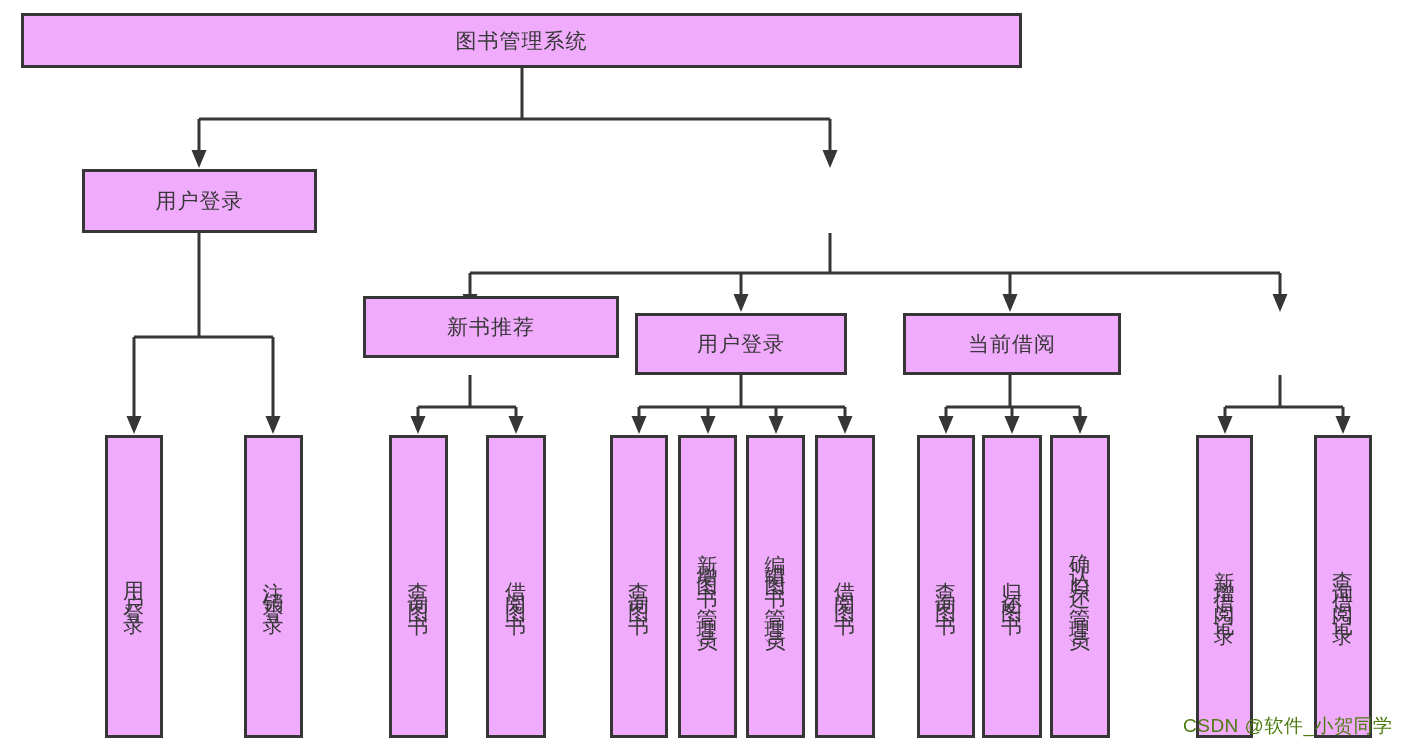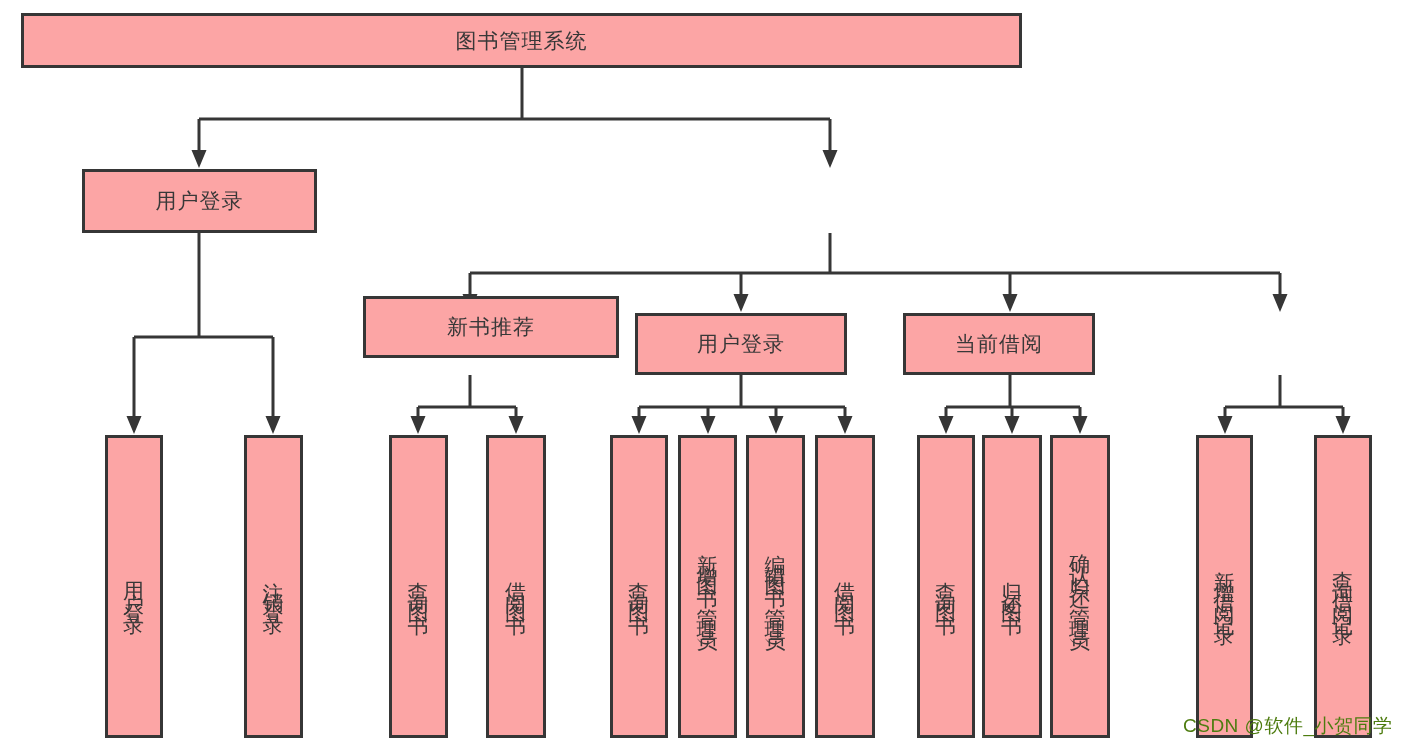--- a/index.html
+++ b/index.html
@@ -8,21 +8,21 @@
     width: 1405px;
     height: 747px;
     background: #ffffff;
     font-family: "Liberation Sans", "DejaVu Sans", sans-serif;
     overflow: hidden;
   }
   .wires { position: absolute; left: 0; top: 0; }
   .box {
     position: absolute;
     box-sizing: border-box;
-    background: #fca5a5;
+    background: #f0abfc;
     border: 3px solid #363636;
     color: #383838;
     text-align: center;
   }
   .hbox {
     display: flex;
     align-items: center;
     justify-content: center;
     font-size: 21px;
     letter-spacing: 1px;
@@ -84,21 +84,21 @@
       M1217.5 416 L1232.5 416 L1225 434 Z
       M1335.5 416 L1350.5 416 L1343 434 Z"></path>
   </svg>
 
   <div class="box hbox" style="left:21px; top:13px; width:1001px; height:55px;">图书管理系统</div>
 
   <div class="box hbox" style="left:82px; top:169px; width:235px; height:64px;">用户登录</div>
 
   <div class="box hbox" style="left:363px; top:296px; width:256px; height:62px;">新书推荐</div>
   <div class="box hbox" style="left:635px; top:313px; width:212px; height:62px;">用户登录</div>
-  <div class="box hbox" style="left:903px; top:313px; width:192px; height:62px;">当前借阅</div>
+  <div class="box hbox" style="left:903px; top:313px; width:218px; height:62px;">当前借阅</div>
 
   <div class="box leaf" style="left:105px; top:435px; width:58px; height:303px;">
     <span class="vtext">用户登录</span>
   </div>
   <div class="box leaf" style="left:244px; top:435px; width:59px; height:303px;">
     <span class="vtext">注销登录</span>
   </div>
 
   <div class="box leaf" style="left:389px; top:435px; width:59px; height:303px;">
     <span class="vtext">查询图书</span>

